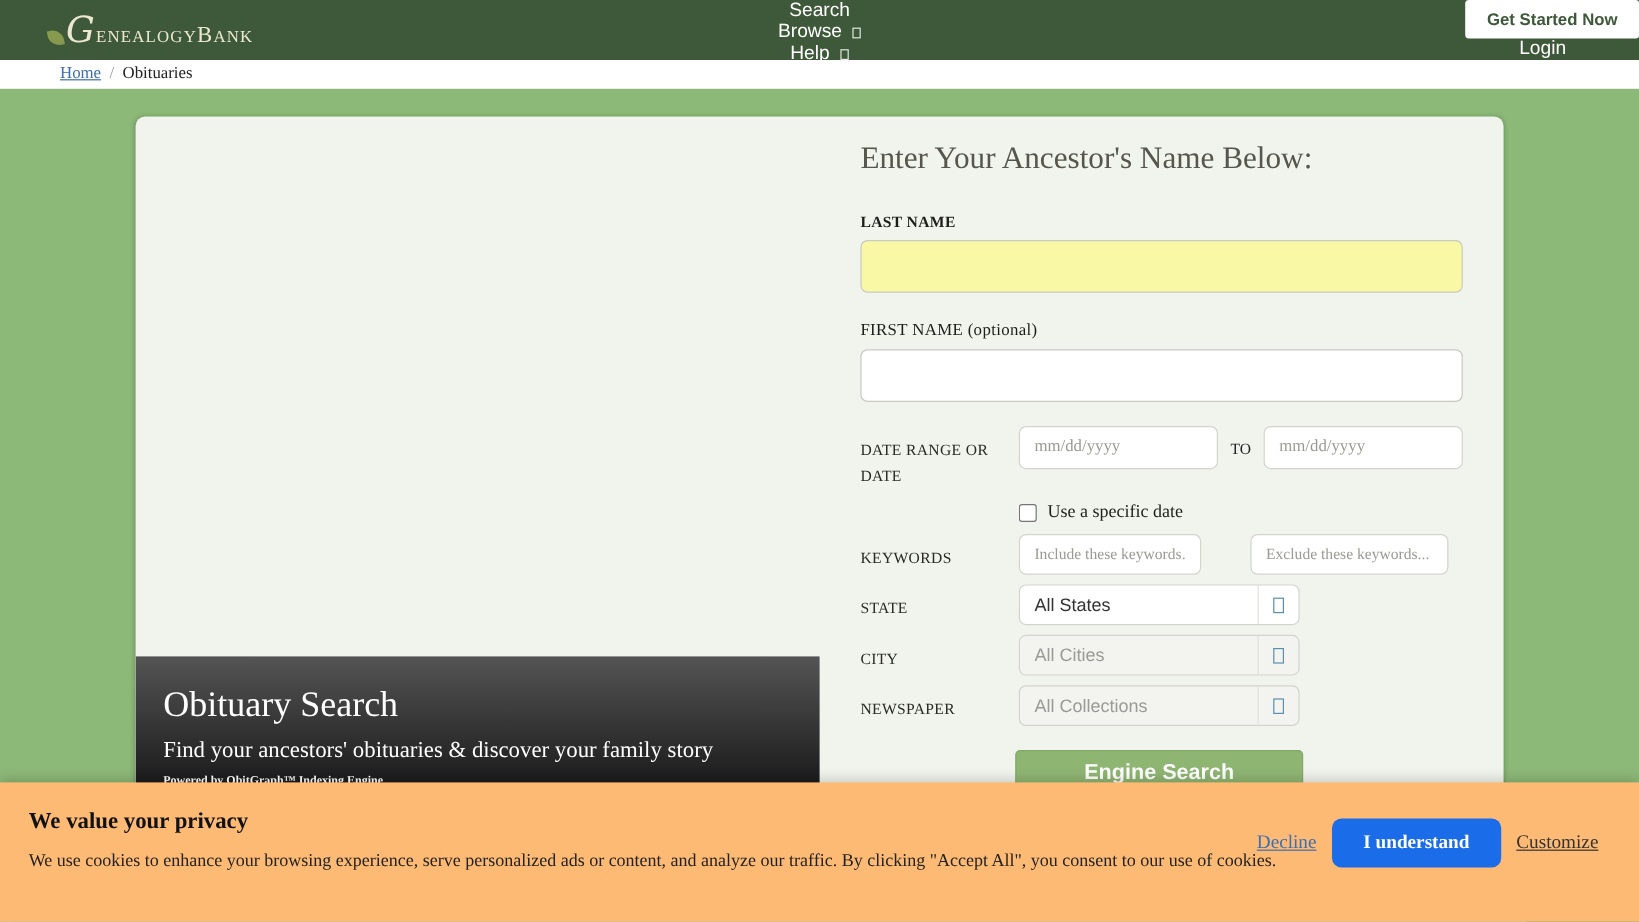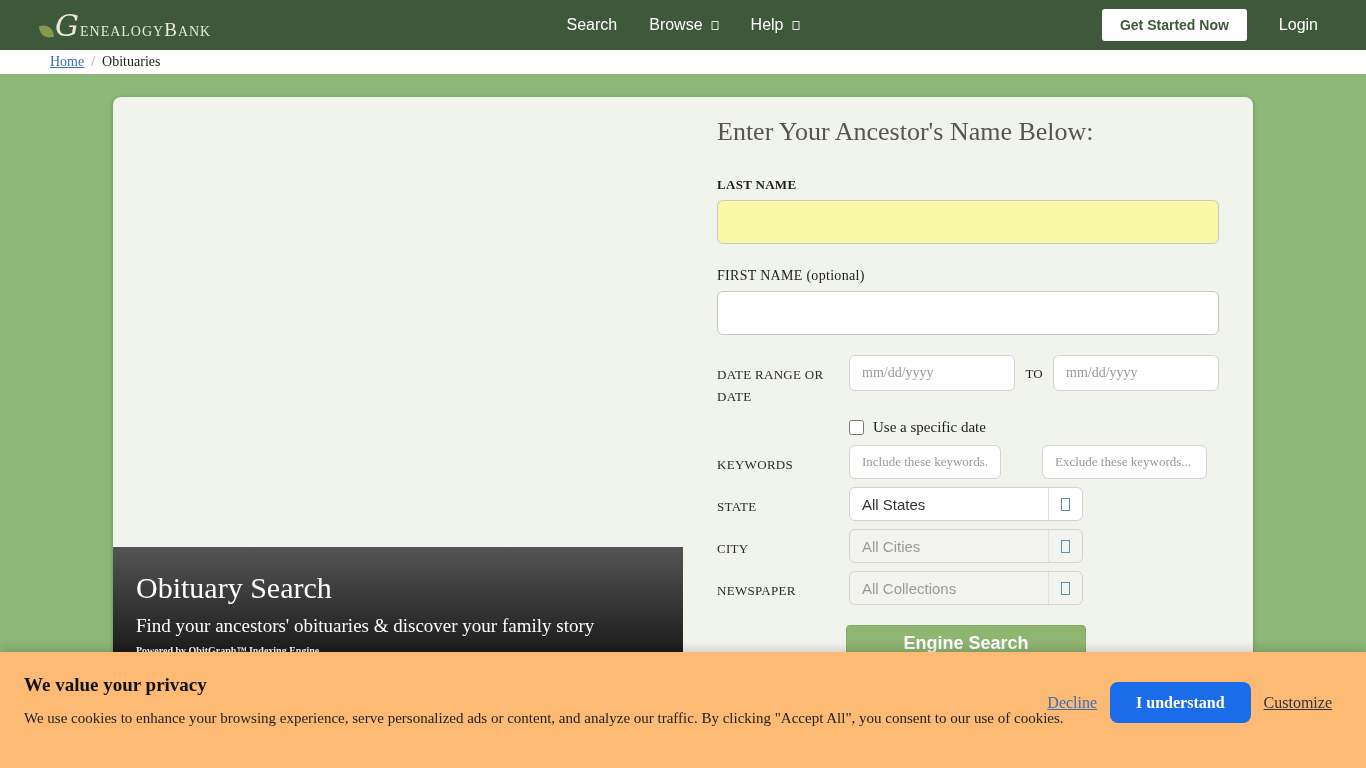--- a/index.html
+++ b/index.html
@@ -8,27 +8,27 @@
 
   
   .navbar { position:relative; height:50px; background:#3e5939; display:flex; align-items:center; }
   .logo { display:flex; align-items:center; margin-left:40px; cursor:pointer; }
   .leaf { display:inline-block; width:13px; height:13px; background:#87994e; border-radius:0 75% 0 75%; transform:rotate(-10deg); margin-right:2px; margin-top:12px; }
   .logo-text { color:#ece8cf; font-family:"Liberation Serif", serif; letter-spacing:1px; white-space:nowrap; }
   .logo-g { font-size:30px; font-style:italic; font-family:"DejaVu Serif", serif; }
   .logo-sm { font-size:14px; }
   .logo-b { font-size:19px; }
 
-  .nav-menu { position:absolute; left:50%; transform:translateX(-50%); height:100%; display:flex; align-items:center; }
+  .nav-menu { position:absolute; left:50%; transform:translateX(-50%); height:100%; display:flex; align-items:center;flex-direction:column; }
   .nav-item { position:relative; height:100%; display:flex; align-items:center; padding:0 16px; color:#fff;
               font-family:"Liberation Sans", sans-serif; font-size:16px; cursor:pointer; }
   .nav-caret { display:inline-block; width:7px; height:9px; border:1px solid rgba(255,255,255,.85); margin-left:9px; }
   .nav-item.active::after { content:""; position:absolute; left:0; right:0; bottom:0; height:5px; background:#607c58; }
 
-  .nav-right { position:absolute; right:0; top:0; height:100%; display:flex; align-items:center; }
+  .nav-right { position:absolute; right:0; top:0; height:100%; display:flex; align-items:center;flex-direction:column; }
   .cta-btn { background:#fff; color:#3e5939; font-family:"Liberation Sans", sans-serif; font-weight:bold;
              font-size:14px; border:none; border-radius:3px; padding:8px 18px; cursor:pointer; }
   .login { color:#fff; font-family:"Liberation Sans", sans-serif; font-size:16px; margin:0 48px 0 32px; cursor:pointer; }
 
   
   .breadcrumb-bar { background:#fff; height:24px; display:flex; align-items:center; padding-left:50px;
                     font-size:14px; }
   .crumb-home { color:#3c6eb4; text-decoration:underline; cursor:pointer; }
   .crumb-sep { color:#999; margin:0 7px; }
   .crumb-cur { color:#222; }

